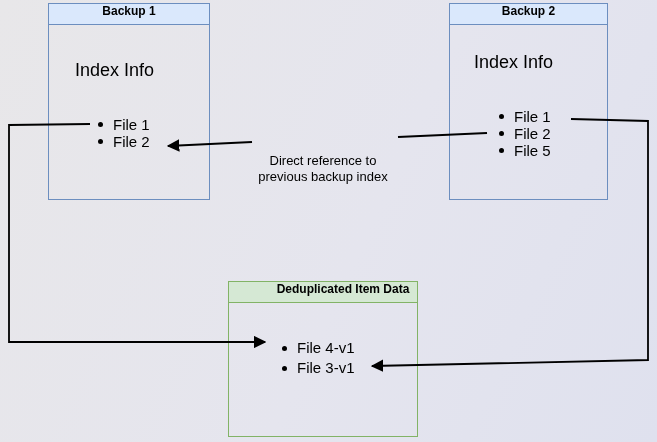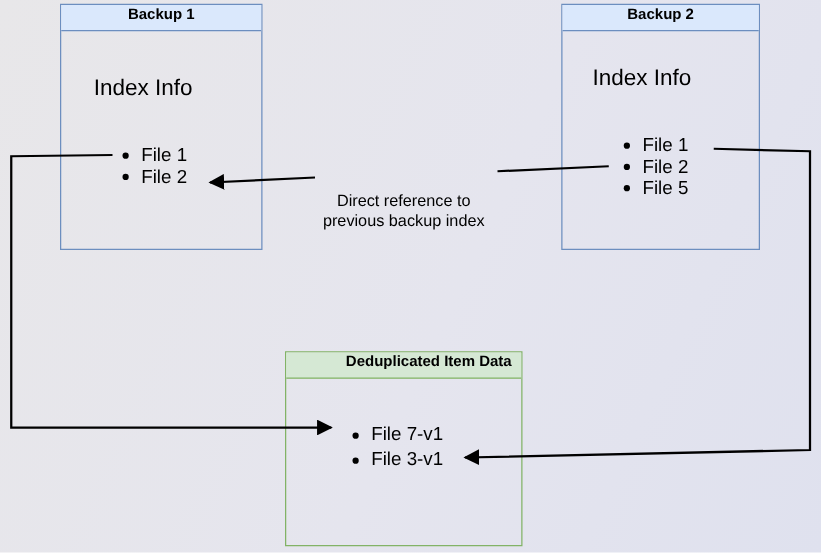--- a/index.html
+++ b/index.html
@@ -83,21 +83,21 @@
     </ul>
   </section>
 
   <section class="node green" style="left:228px;top:281px;width:190px;height:156px;">
     <div class="hdr">
       <span>Deduplicated Item Data</span>
     </div>
     <ul class="list" style="left:52px;top:56px;">
       <li>
         <span class="bullet"></span>
-        <span>File 7-v1</span>
+        <span>File 4-v1</span>
       </li>
       <li>
         <span class="bullet"></span>
         <span>File 3-v1</span>
       </li>
     </ul>
   </section>
 
   <div class="edge-label">
     <span>Direct reference to</span>

